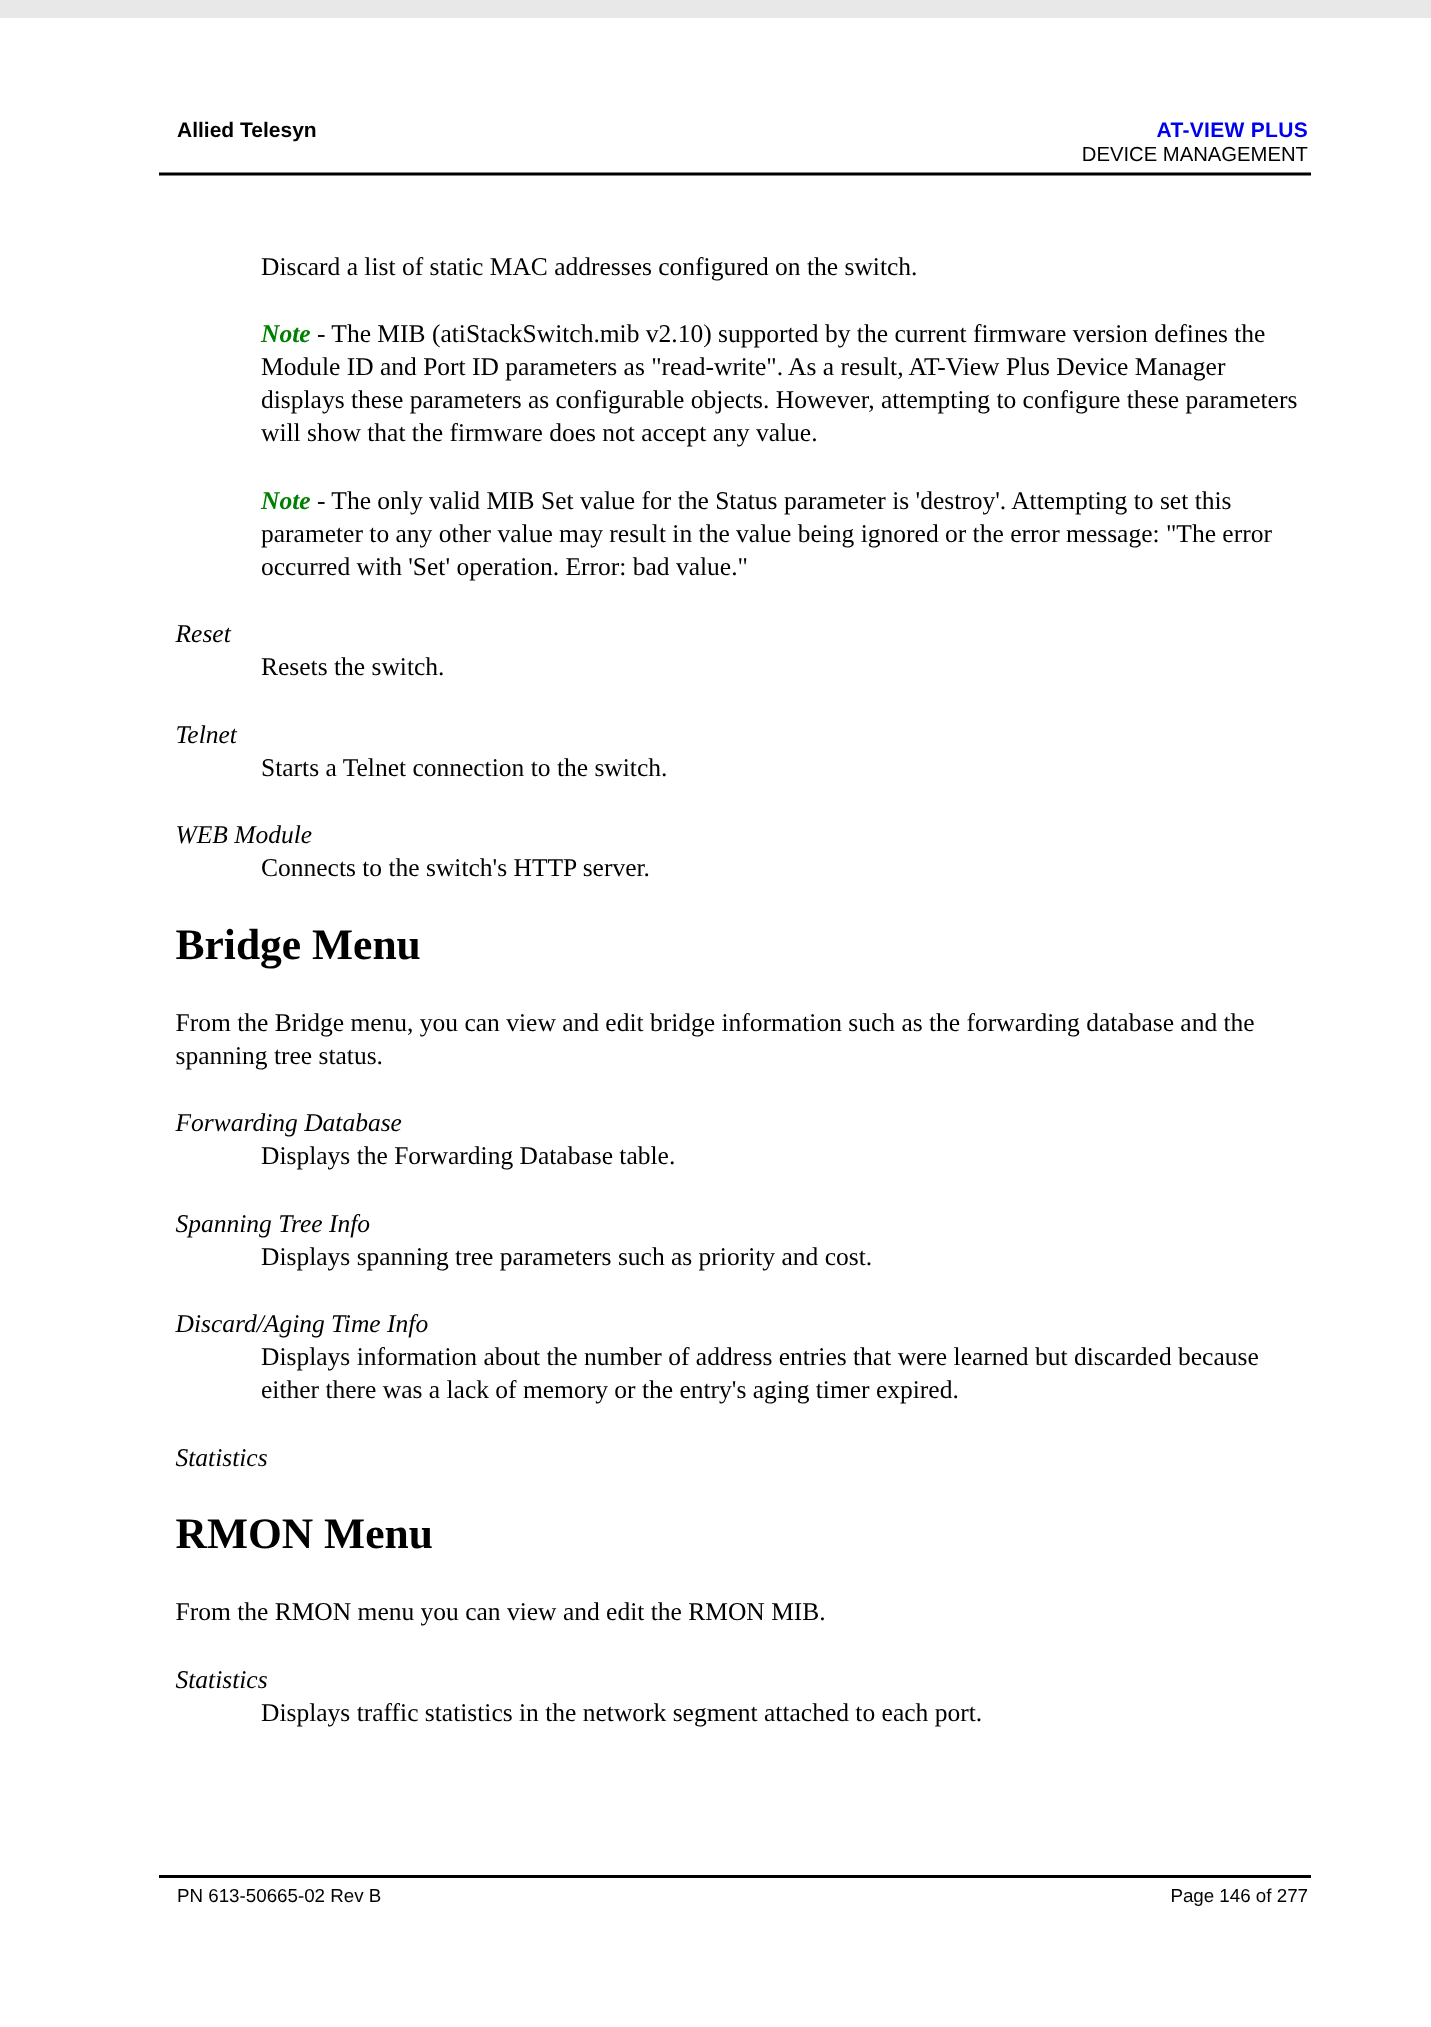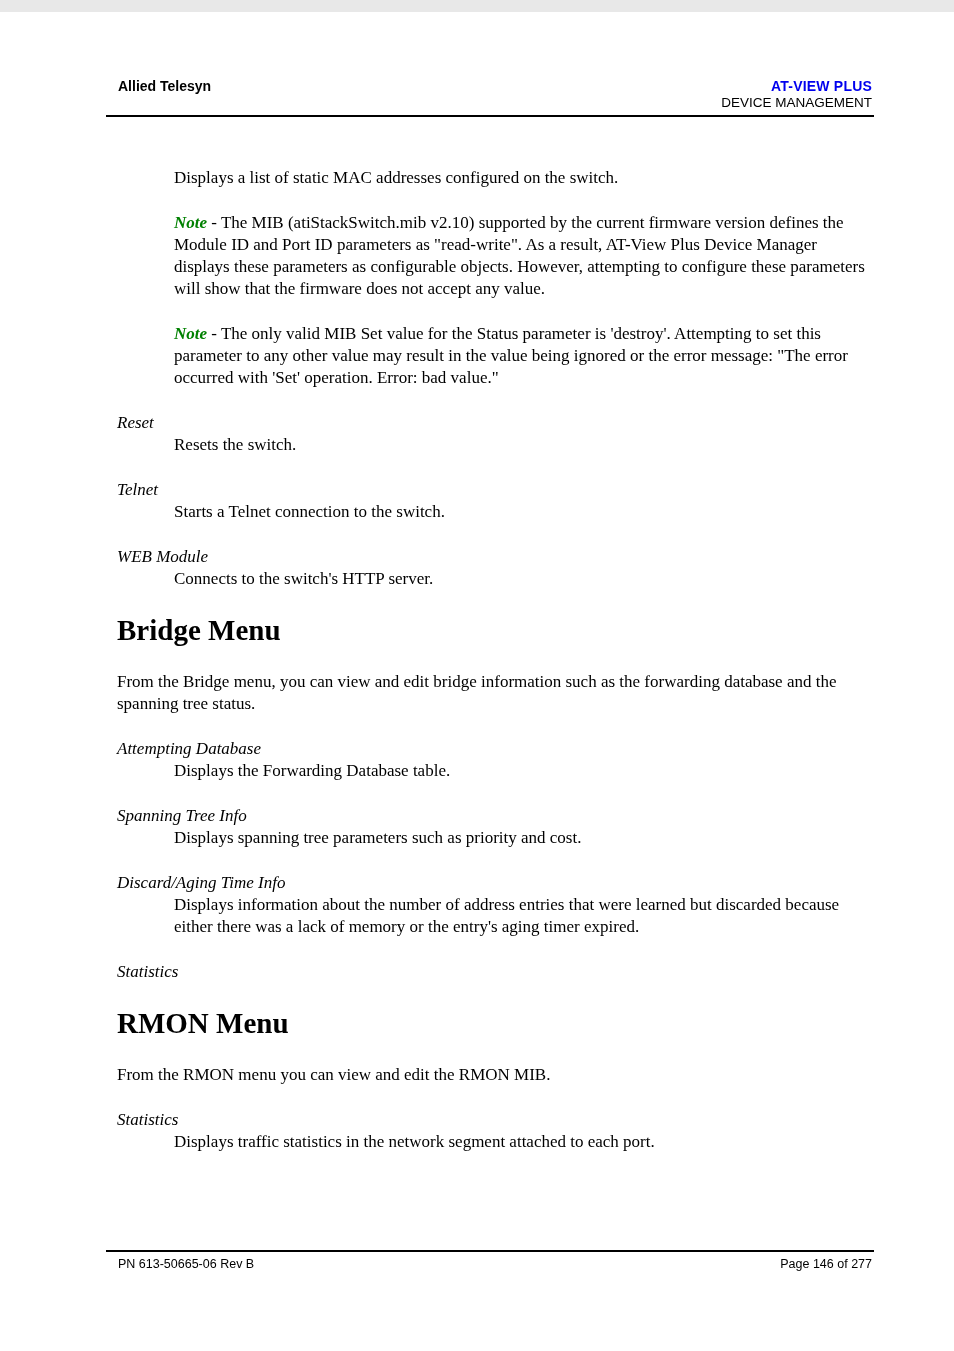--- a/index.html
+++ b/index.html
@@ -112,40 +112,40 @@
   <header class="page-header">
     <div class="company-name">Allied Telesyn</div>
     <div class="header-right">
       <div class="product-name" style="color: rgb(0, 0, 238);">AT-VIEW PLUS</div>
       <div class="doc-subtitle">DEVICE MANAGEMENT</div>
     </div>
   </header>
 
   <main class="content">
       <section class="entry">
-        <div class="term-desc">Displays a list of static MAC addresses configured on the switch.</div>
+        <div class="term-desc">Discard a list of static MAC addresses configured on the switch.</div>
       </section>
       <p class="entry note-entry"><span class="note-label" style="color: rgb(0, 128, 0);">Note</span><span class="note-text"> - The MIB (atiStackSwitch.mib v2.10) supported by the current firmware version defines the Module ID and Port ID parameters as "read-write". As a result, AT-View Plus Device Manager displays these parameters as configurable objects. However, attempting to configure these parameters will show that the firmware does not accept any value.</span></p>
       <p class="entry note-entry"><span class="note-label" style="color: rgb(0, 128, 0);">Note</span><span class="note-text"> - The only valid MIB Set value for the Status parameter is 'destroy'. Attempting to set this parameter to any other value may result in the value being ignored or the error message: "The error occurred with 'Set' operation. Error: bad value."</span></p>
       <section class="entry">
         <div class="term-label">Reset</div>
         <div class="term-desc">Resets the switch.</div>
       </section>
       <section class="entry">
         <div class="term-label">Telnet</div>
         <div class="term-desc">Starts a Telnet connection to the switch.</div>
       </section>
       <section class="entry">
         <div class="term-label">WEB Module</div>
         <div class="term-desc">Connects to the switch's HTTP server.</div>
       </section>
       <h1 class="section-heading">Bridge Menu</h1>
       <p class="body-paragraph">From the Bridge menu, you can view and edit bridge information such as the forwarding database and the spanning tree status.</p>
       <section class="entry">
-        <div class="term-label">Attempting Database</div>
+        <div class="term-label">Forwarding Database</div>
         <div class="term-desc">Displays the Forwarding Database table.</div>
       </section>
       <section class="entry">
         <div class="term-label">Spanning Tree Info</div>
         <div class="term-desc">Displays spanning tree parameters such as priority and cost.</div>
       </section>
       <section class="entry">
         <div class="term-label">Discard/Aging Time Info</div>
         <div class="term-desc">Displays information about the number of address entries that were learned but discarded because either there was a lack of memory or the entry's aging timer expired.</div>
       </section>
@@ -154,17 +154,17 @@
       </section>
       <h1 class="section-heading">RMON Menu</h1>
       <p class="body-paragraph">From the RMON menu you can view and edit the RMON MIB.</p>
       <section class="entry">
         <div class="term-label">Statistics</div>
         <div class="term-desc">Displays traffic statistics in the network segment attached to each port.</div>
       </section>
     </main>
 
   <footer class="page-footer">
-    <div>PN 613-50665-06 Rev B</div>
+    <div>PN 613-50665-02 Rev B</div>
     <div>Page 146 of 277</div>
   </footer>
 
 </div>
 
 </body></html>

